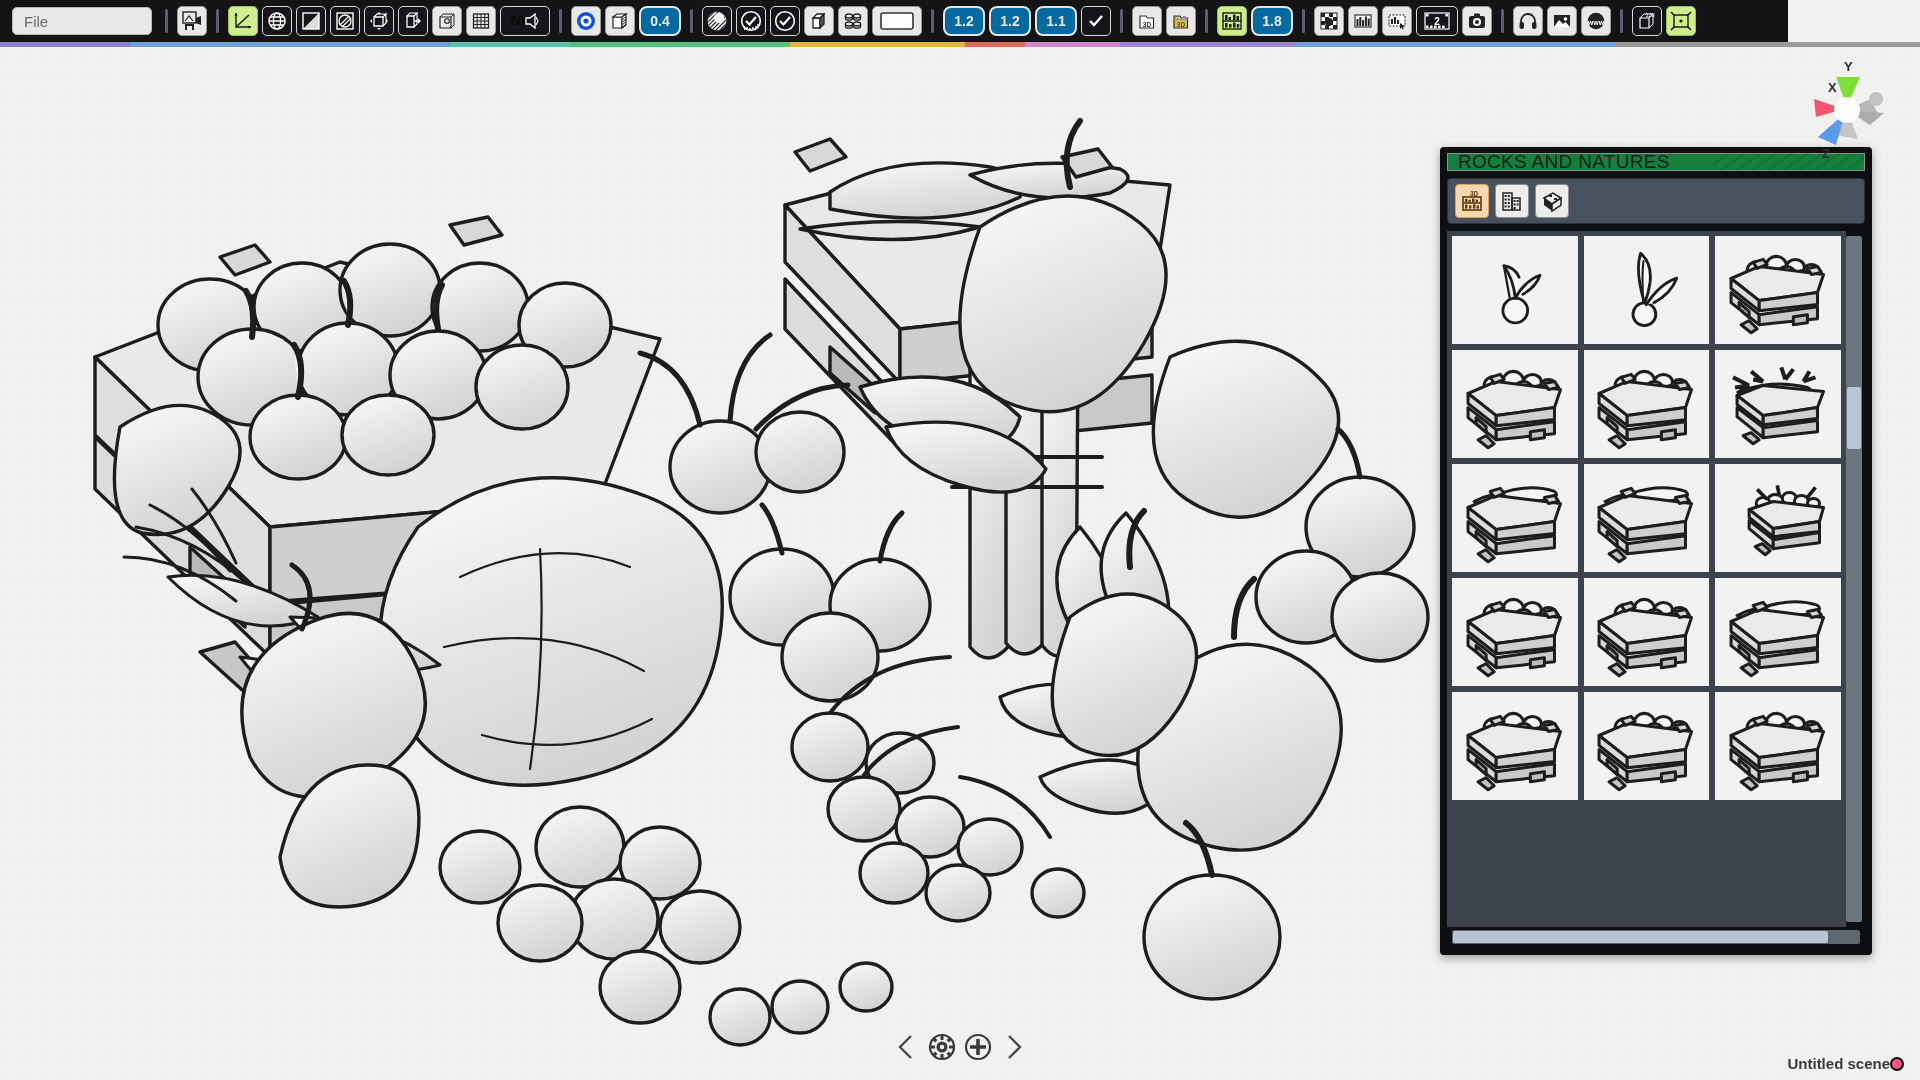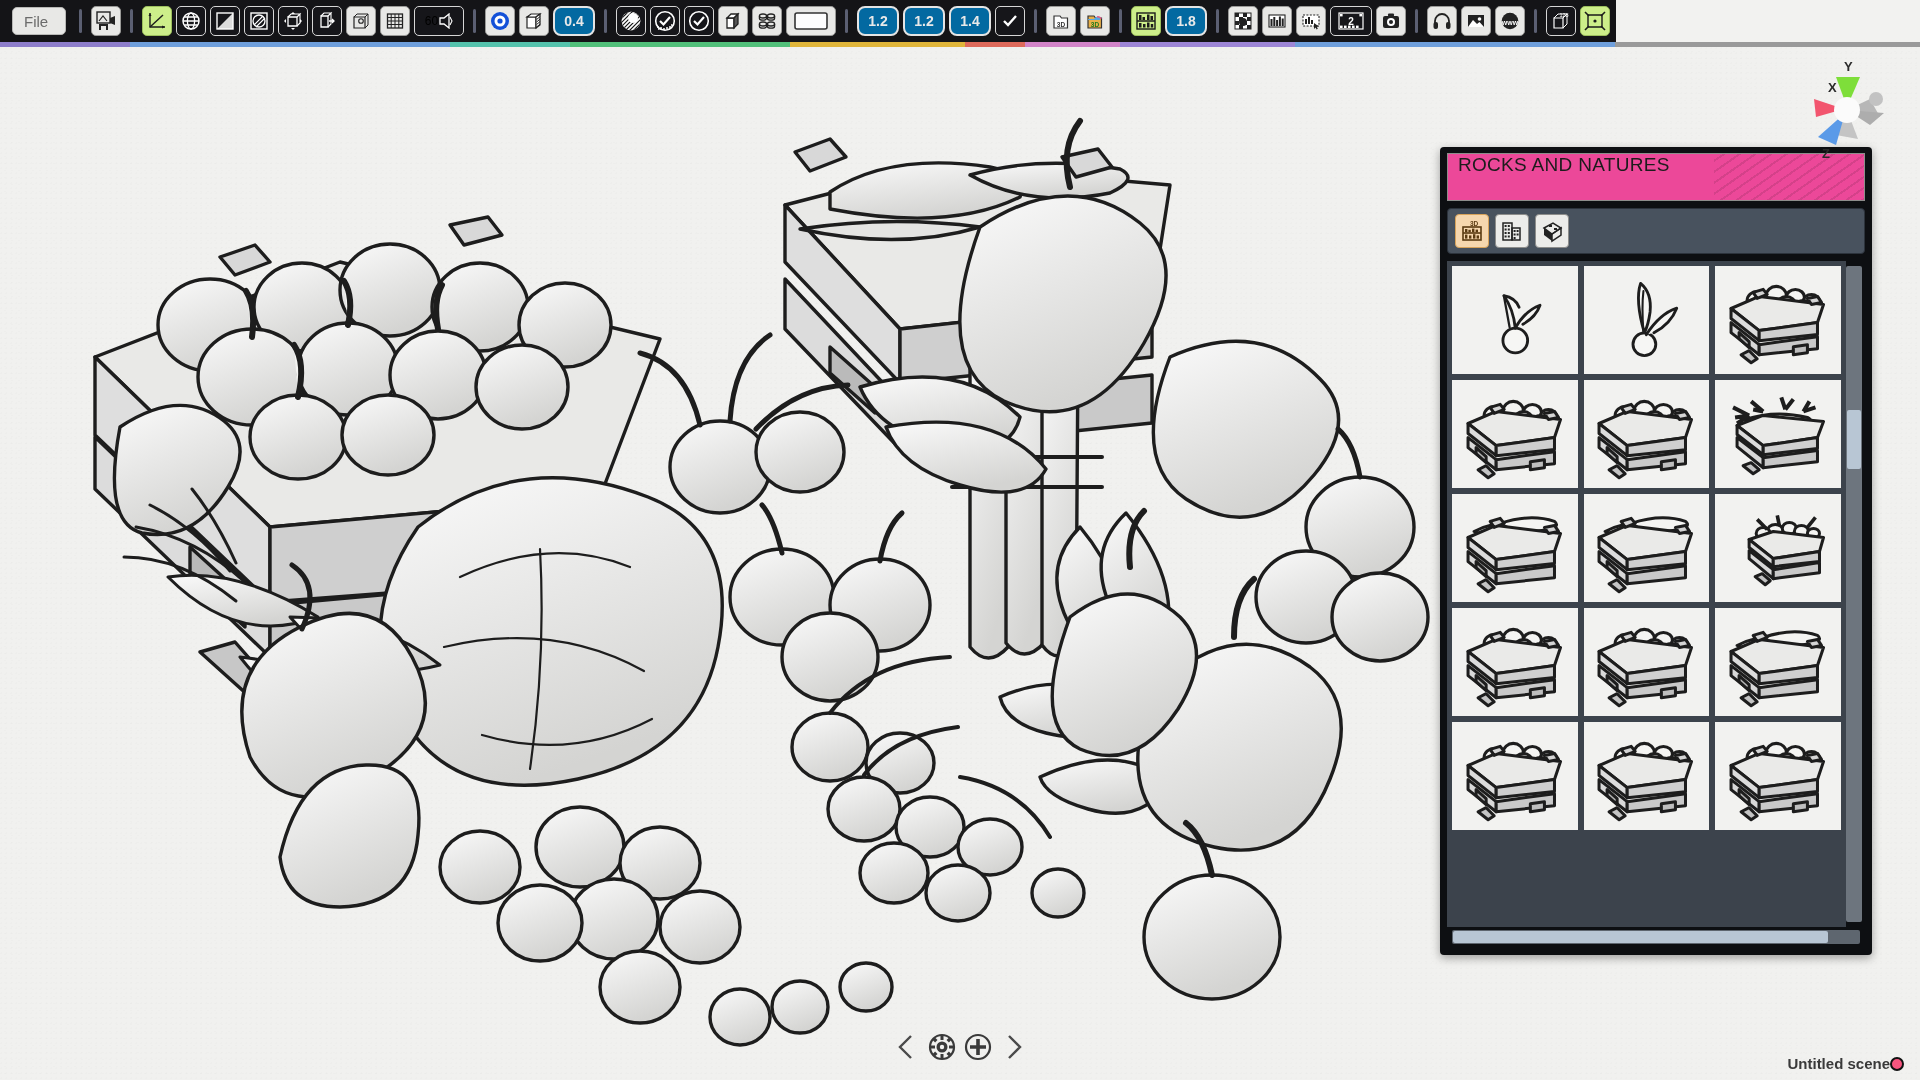--- a/index.html
+++ b/index.html
@@ -5,21 +5,21 @@
   * { margin:0; padding:0; box-sizing:border-box; }
   html,body { width:1920px; height:1080px; overflow:hidden; }
   body {
     font-family:"Liberation Sans", sans-serif;
     background:#f2f2f0;
     position:relative;
   }
 
   
   #toolbar{
-    position:absolute; top:0; left:0; width:1616px; height:42px;
+    position:absolute; top:0; left:0; width:1788px; height:42px;
     background:#141417;
     display:flex; align-items:center; gap:0px; padding:0 4px;
     z-index:40;
   }
   .tb-file{
     width:140px; height:28px; margin:0 6px 0 8px;
     background:#e8e8e6; border:1px solid #b8b8b6; border-radius:5px;
     display:flex; align-items:center; padding-left:11px;
     color:#6b6b6b; font-size:15px;
   }
@@ -70,23 +70,23 @@
   }
   #panel-header{
     height:38px; flex:0 0 auto;
     background:linear-gradient(#5c6674,#49535f);
     border-radius:4px 4px 0 0;
     display:flex; align-items:center; padding-left:13px;
     color:#fff; font-size:19px;
   }
   #panel-body{ flex:1 1 auto; padding:6px 7px 6px 7px; display:flex; flex-direction:column; min-height:0;}
   #lib-path{
-    height:48px; flex:0 0 auto; margin-bottom:7px;
-    background:#ec4899; border:1px solid #8d8d8b;
-    display:flex; align-items:flex-start; padding-left:10px;
+    height:18px; flex:0 0 auto; margin-bottom:7px;
+    background:#15803d; border:1px solid #8d8d8b;
+    display:flex; align-items:center; padding-left:10px;
     color:#1c1c1c; font-size:19px; letter-spacing:.3px;
     position:relative; overflow:hidden;
   }
   #lib-path .hatch{
     position:absolute; right:0; top:0; width:150px; height:100%;
     background:repeating-linear-gradient(-35deg, rgba(0,0,0,.10) 0 2px, transparent 2px 9px);
   }
   #lib-path span.txt{ position:relative; z-index:2; }
   #lib-tabs{
     height:46px; flex:0 0 auto; margin-bottom:7px;
@@ -296,21 +296,21 @@
   </div>
   <div class="tb-sep"></div>
 
   <div class="tb-btn num wide">
     <span>1.2</span>
   </div>
   <div class="tb-btn num wide">
     <span>1.2</span>
   </div>
   <div class="tb-btn num wide">
-    <span>1.4</span>
+    <span>1.1</span>
   </div>
   <div class="tb-btn dark">
     <svg width="20" height="20" viewBox="0 0 20 20">
       <path d="M4 10 l4 4 L16 5" fill="none" stroke="#fff" stroke-width="2.4"></path>
     </svg>
   </div>
   <div class="tb-sep"></div>
 
   <div class="tb-btn">
     <svg width="20" height="20" viewBox="0 0 20 20">

